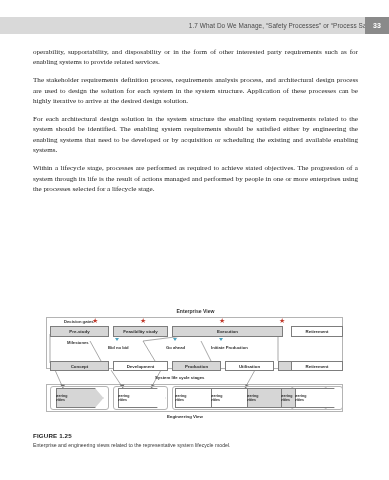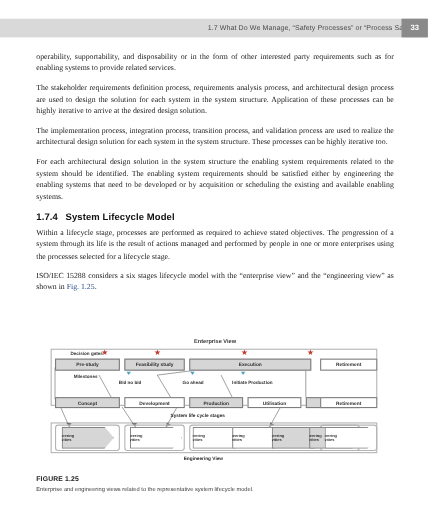--- a/index.html
+++ b/index.html
@@ -217,30 +217,25 @@
   <div class="header-bar">
     <span class="header-title">1.7 What Do We Manage, “Safety Processes” or “Process Safety”?</span>
     <div class="header-pagebox">
       <span class="header-pagenum">33</span>
     </div>
   </div>
 
   <div class="body-col">
     <p class="para">operability, supportability, and disposability or in the form of other interested party requirements such as for enabling systems to provide related services.</p>
     <p class="para">The stakeholder requirements definition process, requirements analysis process, and architectural design process are used to design the solution for each system in the system structure. Application of these processes can be highly iterative to arrive at the desired design solution.</p>
-    <p class="para">The implementation process, integration process, transition process, and validation process are used to realize the architectural design solution for each system in the system structure. These processes can be highly iterative too.</p>
     <p class="para">For each architectural design solution in the system structure the enabling system requirements related to the system should be identified. The enabling system requirements should be satisfied either by engineering the enabling systems that need to be developed or by acquisition or scheduling the existing and available enabling systems.</p>
 
-    <div class="sec-head">
-      <span class="num">1.7.4</span><span>System Lifecycle Model</span>
-    </div>
 
     <p class="para">Within a lifecycle stage, processes are performed as required to achieve stated objectives. The progression of a system through its life is the result of actions managed and performed by people in one or more enterprises using the processes selected for a lifecycle stage.</p>
 
-    <p class="para"><span>ISO/IEC 15288 considers a six stages lifecycle model with the “enterprise view” and the “engineering view” as shown in </span><a class="xref" href="#">Fig. 1.25</a><span>.</span></p>
 
   </div>
 
   <div class="figure-wrap">
     <div class="fig-canvas">
 
       <div class="ent-title">Enterprise View</div>
 
       <div class="ent-frame"></div>
       <div class="eng-frame"></div>

